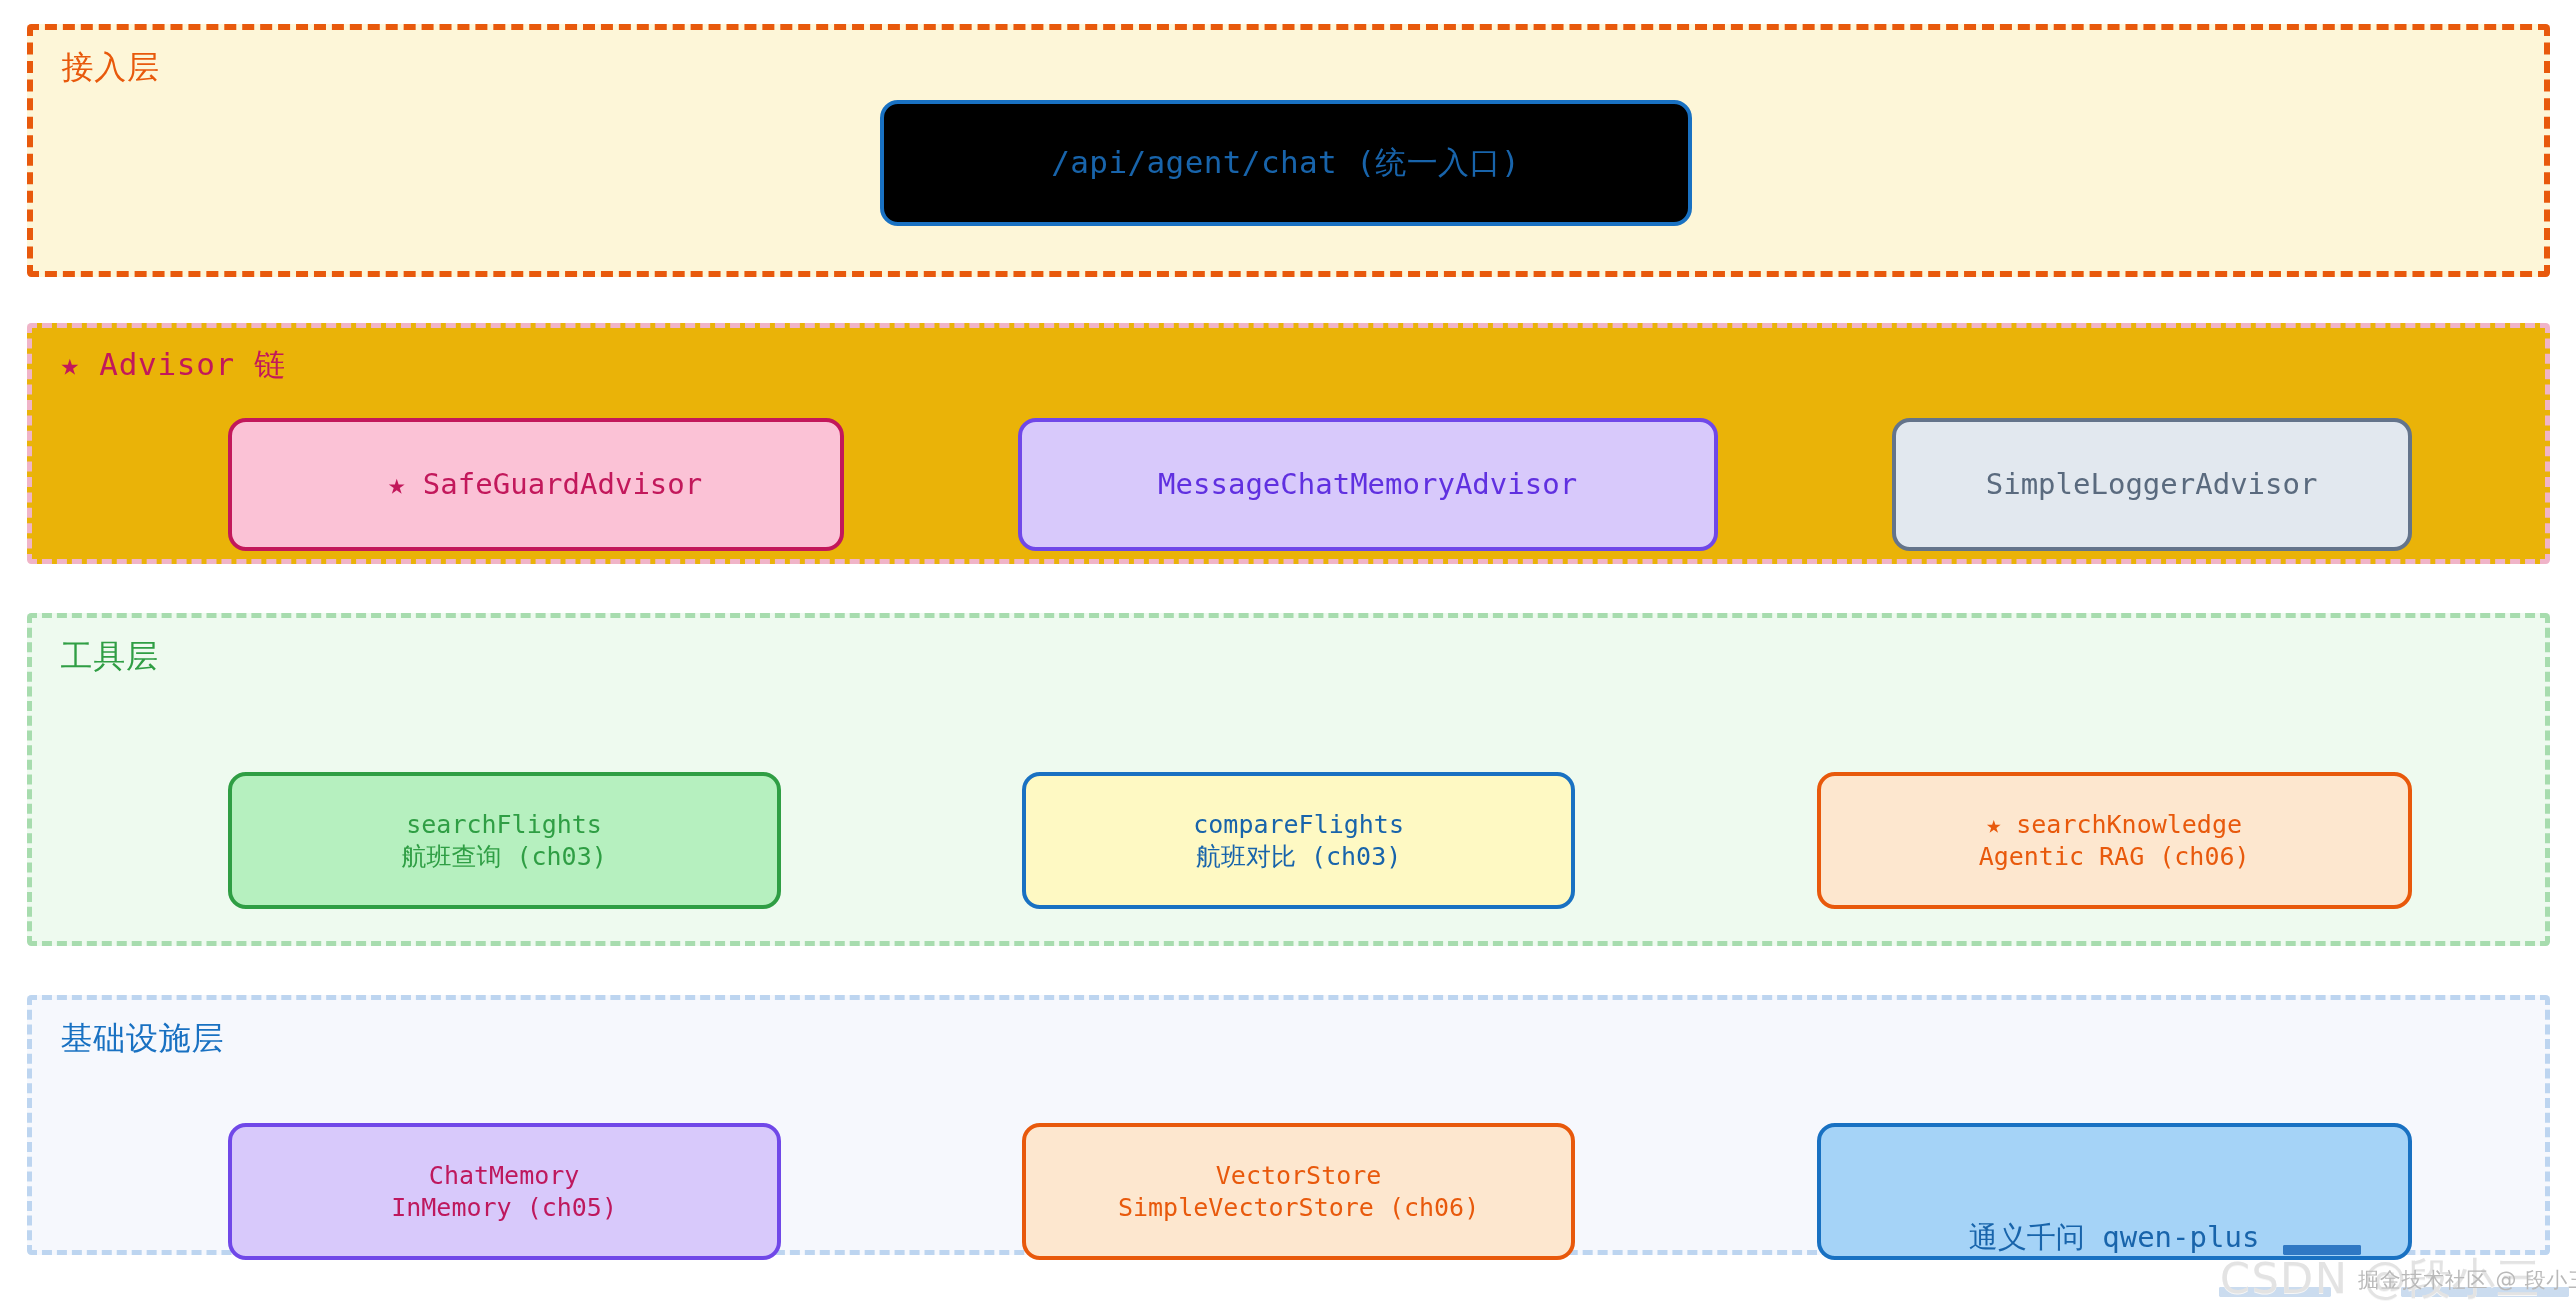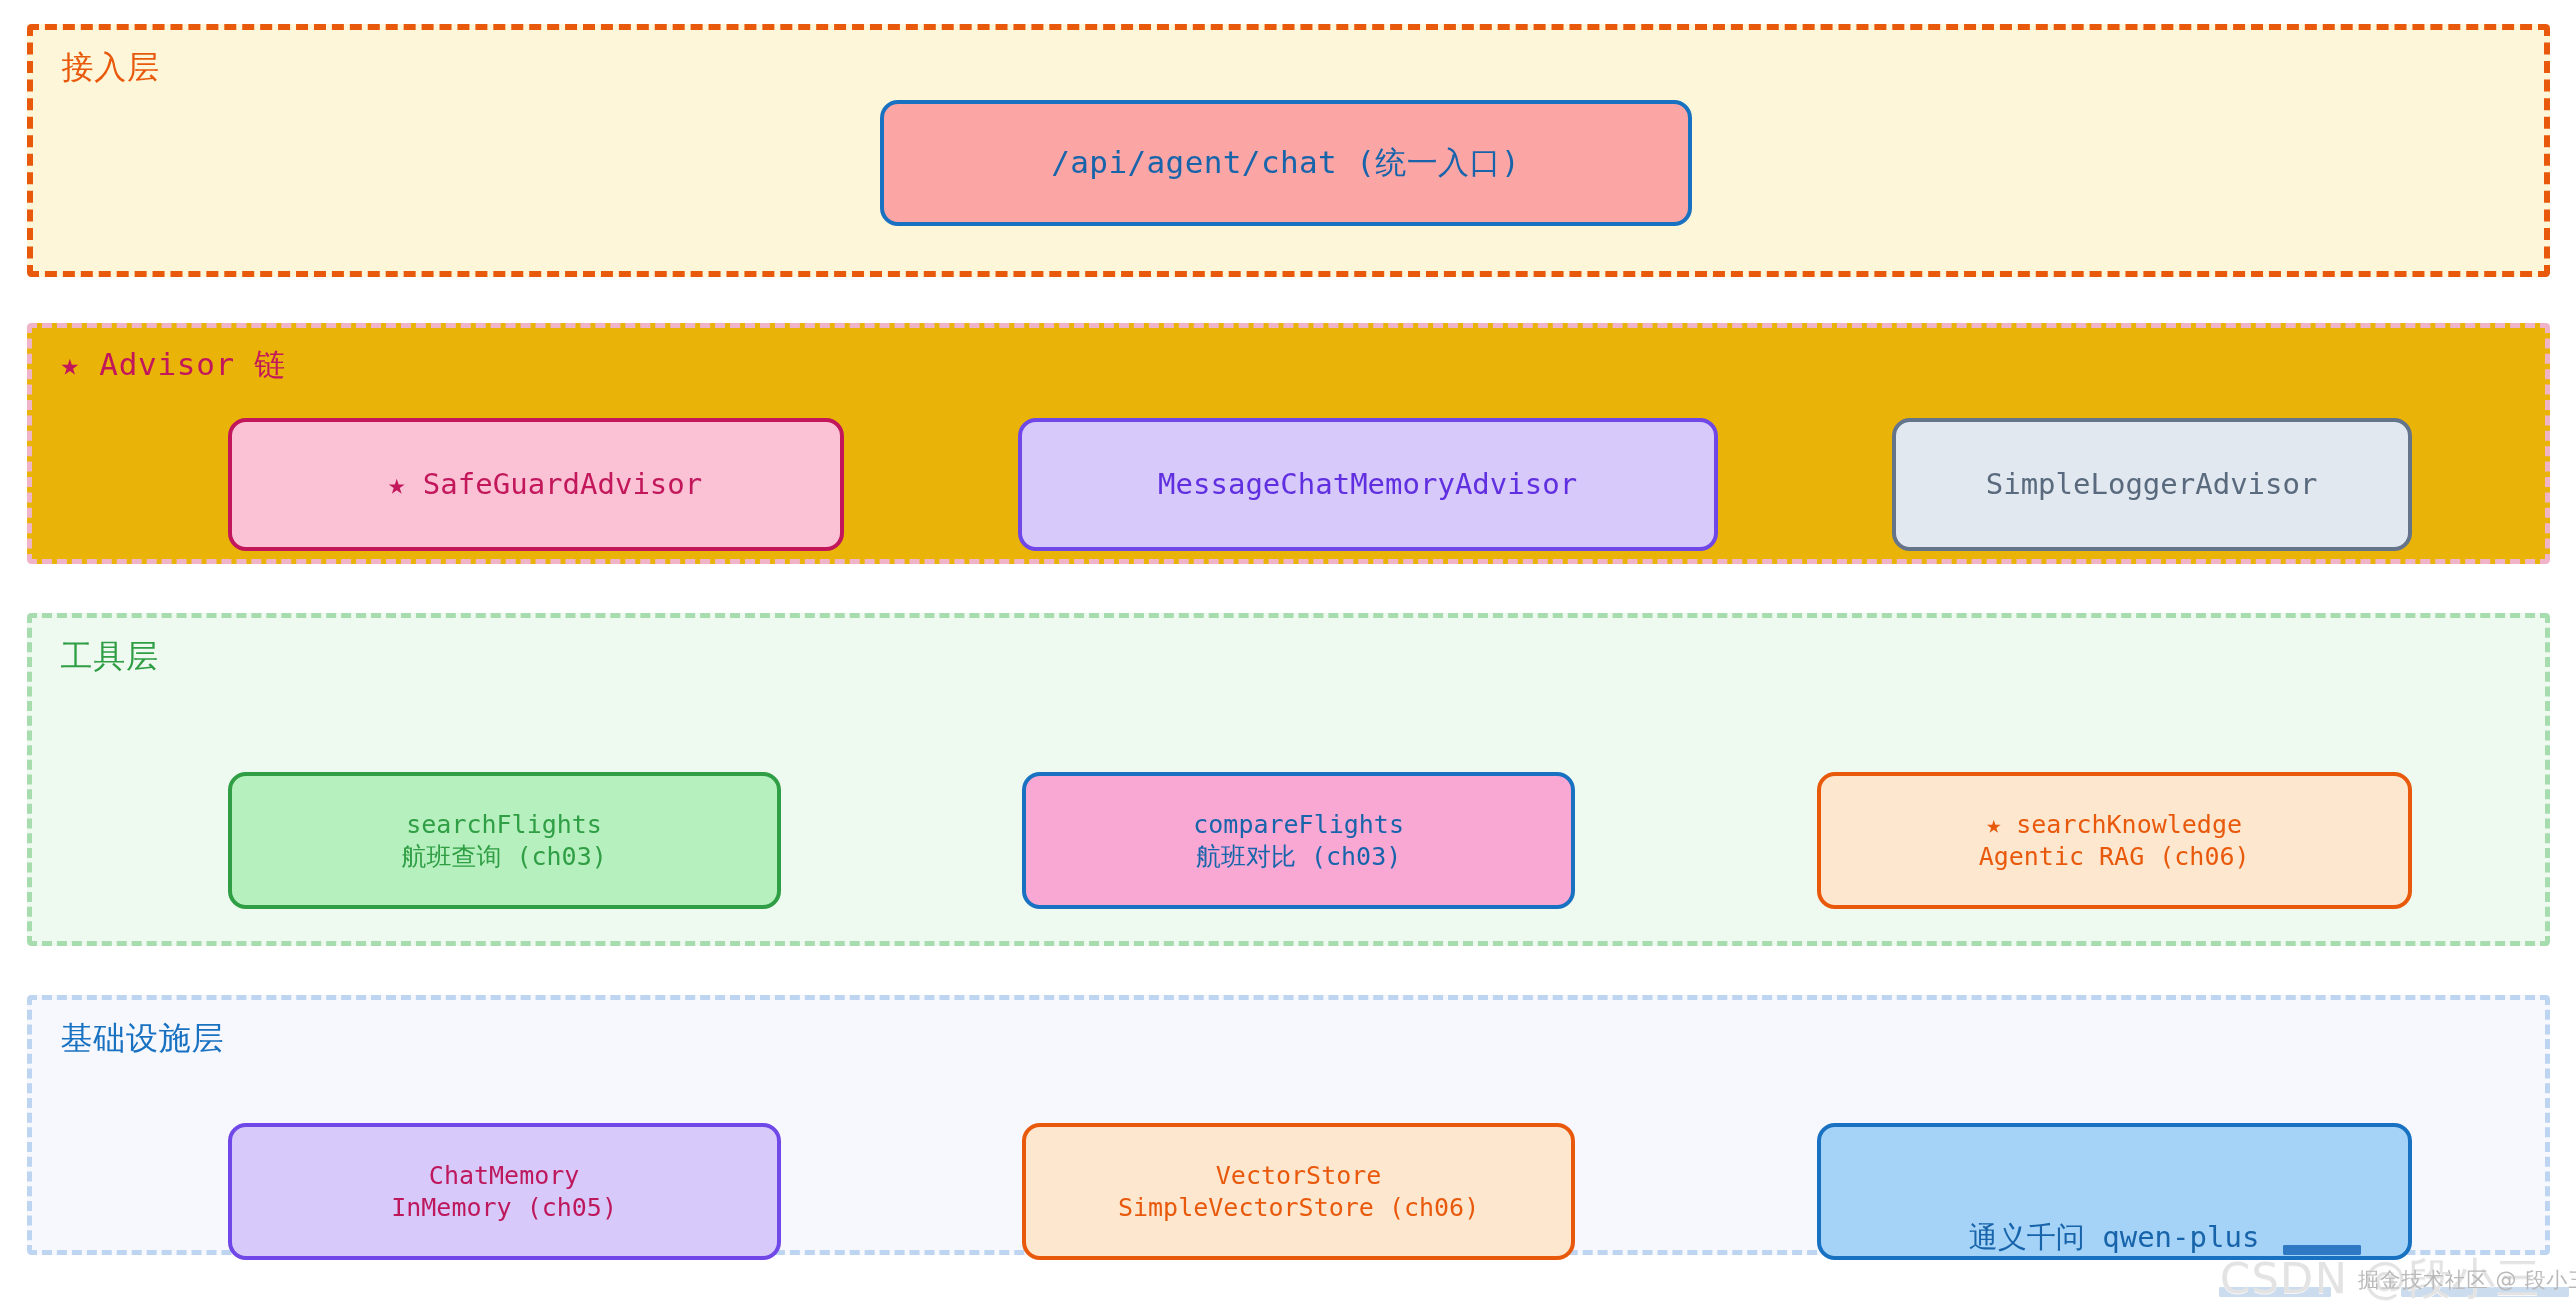--- a/index.html
+++ b/index.html
@@ -110,21 +110,21 @@
   }
 </style>
 </head>
 <body>
 
 <div id="canvas">
 
   <div class="layer" id="layer-access" style="left: 26.6px; top: 24px; width: 2523px; height: 253px; border-width: 6.3px; border-color: rgb(232, 89, 12); background: rgb(253, 246, 216);">
     <div class="layer-title" style="left: 29px; top: 21px; color: rgb(232, 89, 12);">接入层</div>
     <div class="node-row" style="left:847px; top:70px; width:812px; height:126px; justify-content:center;">
-      <div class="node entry-node" style="width: 812px; height: 126px; border-color: rgb(25, 113, 194); background: #fca5a5; color: rgb(24, 100, 171);">
+      <div class="node entry-node" style="width: 812px; height: 126px; border-color: rgb(25, 113, 194); background: #000000; color: rgb(24, 100, 171);">
         <span class="line1">/api/agent/chat (统一入口)</span>
       </div>
     </div>
   </div>
 
   <div class="layer" id="layer-advisor" style="left: 26.6px; top: 323px; width: 2523px; height: 241px; border-width: 5.6px; border-color: rgb(240, 180, 200); background: #eab308;">
     <div class="layer-title mono" style="left: 29px; top: 21px; color: rgb(194, 24, 91);">★ Advisor 链</div>
     <div class="node-row" style="left:196px; top:90px; width:2184px; height:133px;">
       <div class="node advisor-node" style="width: 616px; height: 133px; border-color: rgb(194, 24, 91); background: rgb(251, 194, 214); color: rgb(194, 24, 91); padding-left: 19px;">
         <span class="line1">★ SafeGuardAdvisor</span>
@@ -138,21 +138,21 @@
     </div>
   </div>
 
   <div class="layer" id="layer-tools" style="left: 26.6px; top: 613px; width: 2523px; height: 333px; border-width: 5.6px; border-color: rgb(167, 220, 174); background: rgb(238, 250, 239);">
     <div class="layer-title" style="left: 29px; top: 22.4px; color: rgb(47, 158, 68);">工具层</div>
     <div class="node-row" style="left:196px; top:154px; width:2184px; height:137px;align-items:flex-end;">
       <div class="node tool-node" style="width: 553px; height: 137px; border-color: rgb(47, 158, 68); background: rgb(182, 240, 191); color: rgb(47, 158, 68);">
         <span class="line1">searchFlights</span>
         <span class="line2">航班查询 (ch03)</span>
       </div>
-      <div class="node tool-node" style="width: 553px; height: 137px; border-color: rgb(25, 113, 194); background: #f9a8d4; color: rgb(24, 100, 171);">
+      <div class="node tool-node" style="width: 553px; height: 137px; border-color: rgb(25, 113, 194); background: #fef9c3; color: rgb(24, 100, 171);">
         <span class="line1">compareFlights</span>
         <span class="line2">航班对比 (ch03)</span>
       </div>
       <div class="node tool-node" style="width: 595px; height: 137px; border-color: rgb(232, 89, 12); background: rgb(253, 231, 207); color: rgb(232, 89, 12);">
         <span class="line1">★ searchKnowledge</span>
         <span class="line2">Agentic RAG (ch06)</span>
       </div>
     </div>
   </div>
 

